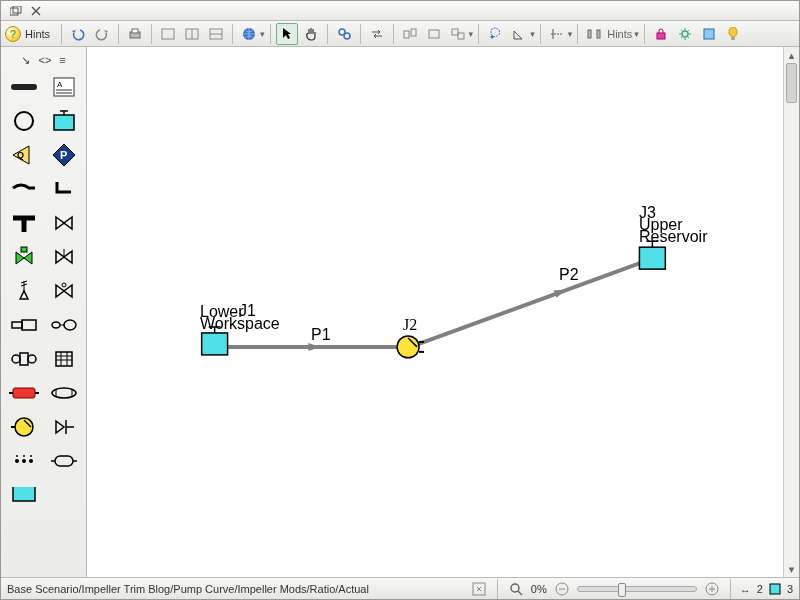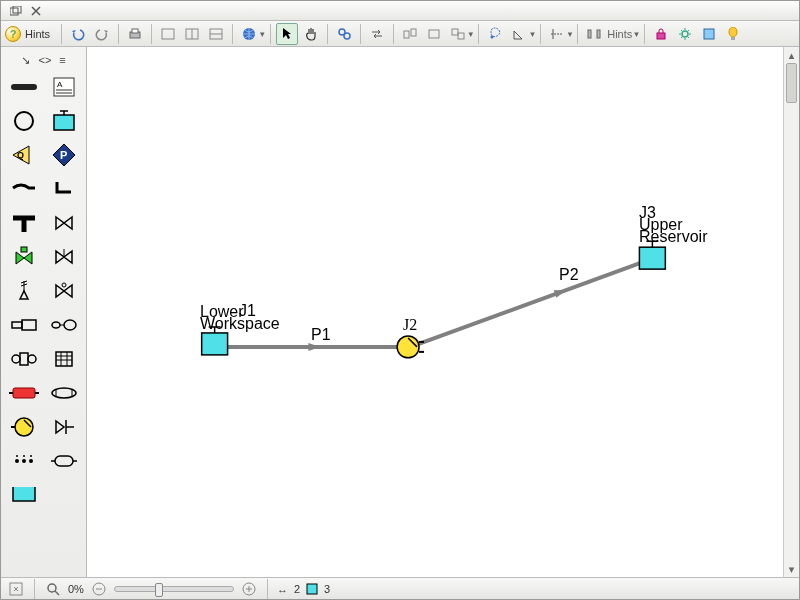--- a/index.html
+++ b/index.html
@@ -496,20 +496,21 @@
       <div class="arrow">▴</div>
       <div class="track">
           <div class="thumb"></div>
         </div>
       <div class="arrow" style="position:absolute;bottom:0;left:0;right:0;">▾</div>
     </div>
   </div>
 </div>
 
 <div class="statusbar">
+  <span class="path">Base Scenario/Impeller Trim Blog/Pump Curve/Impeller Mods/Ratio/Actual</span>
   <div class="sb-btn">
       <svg width="14" height="14">
         <rect x="1" y="1" width="12" height="12" fill="none" stroke="#888"></rect>
         <path d="M5 5 L9 9 M9 5 L5 9" stroke="#888"></path>
       </svg>
     </div>
   <div class="sep"></div>
   <div class="sb-btn">
       <svg width="14" height="14">
         <circle cx="6" cy="6" r="4" fill="none" stroke="#666" stroke-width="1.5"></circle>

